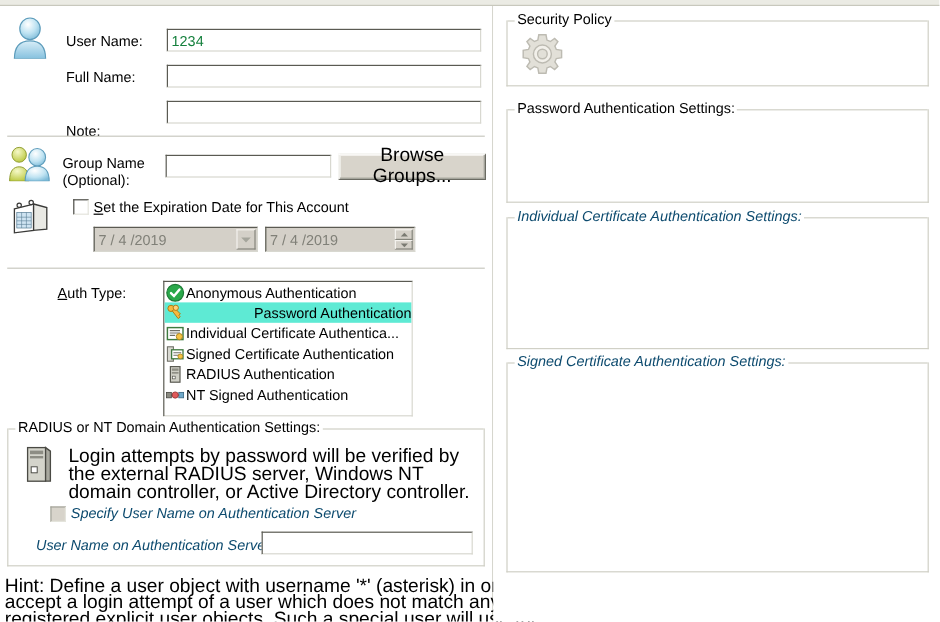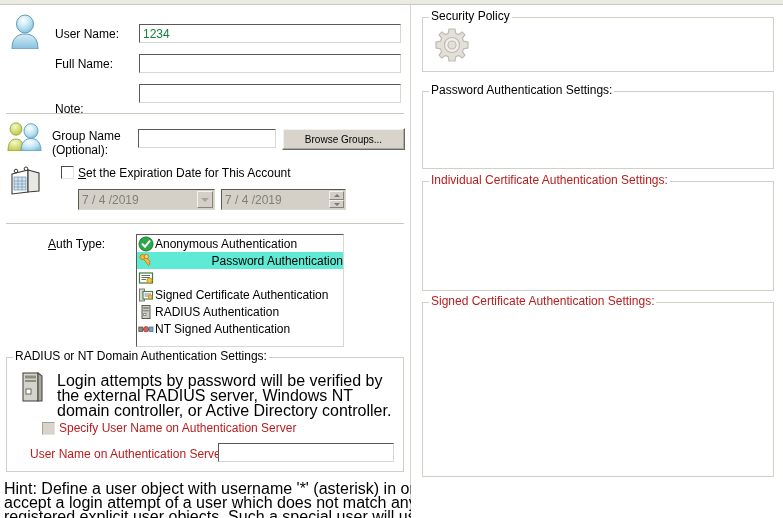--- a/index.html
+++ b/index.html
@@ -17,42 +17,42 @@
   .topstrip{left:0;top:0;width:783px;height:4px;background:#ebebe4;border-bottom:1px solid #c8c8bd;}
 
   
   .leftpane{left:0;top:5px;width:410px;height:513px;background:#fff;}
   .rightpane{left:411px;top:5px;width:372px;height:513px;background:#fff;}
   .vdivider{left:410px;top:5px;width:1px;height:513px;background:#d6d6ce;}
 
   
   .lbl{font-size:12px;color:#000;white-space:nowrap;}
   .lbl u{text-decoration:underline;}
-  .dis{color:#b91c1c;}
+  .dis{color:#0c4a6e;font-style:italic;}
   .r{}
 
   
   .inp{
     box-sizing:border-box;background:#fff;
     border:1px solid #7b7b70;
     border-top-color:#5a5a52;border-left-color:#5a5a52;
     border-right-color:#d8d8d0;border-bottom-color:#d8d8d0;
     font-family:"Liberation Sans","DejaVu Sans",sans-serif;font-size:12px;
     padding:1px 3px;color:#15803d;outline:none;
   }
   .inp.gray{background:#d4d0c8;color:#808078;}
 
   
   .btn{
     box-sizing:border-box;background:#d8d4cb;
     border:1px solid #ffffff;
     border-right-color:#6b6b63;border-bottom-color:#6b6b63;
     box-shadow:inset -1px -1px 0 #a9a9a0, inset 1px 1px 0 #f2f0ec;
-    font-family:"Liberation Sans","DejaVu Sans",sans-serif;font-size:10px;
-    color:#000;cursor:default;
+    font-family:"Liberation Sans","DejaVu Sans",sans-serif;font-size:16px;
+    color:#000;text-align:center;cursor:default;
     display:flex;align-items:center;justify-content:center;
   }
 
   
   .grp{box-sizing:border-box;border:1px solid #d0d0c6;border-top:none;}
   .gline-l{position:absolute;top:0;left:0;height:1px;background:#d0d0c6;}
   .gline-r{position:absolute;top:0;right:0;height:1px;background:#d0d0c6;}
   .gtitle{position:absolute;top:-8px;font-size:12px;background:#fff;padding:0 2px;white-space:nowrap;}
 
   
@@ -221,20 +221,21 @@
           <svg width="16" height="16" viewBox="0 0 16 16">
               <rect x="1.5" y="3" width="13" height="10" fill="#fff" stroke="#3f7a3f" stroke-width="1.2"></rect>
               <g stroke="#6f6f66" stroke-width="1">
                 <line x1="3.5" y1="5.5" x2="12" y2="5.5"></line>
                 <line x1="3.5" y1="7.5" x2="12" y2="7.5"></line>
                 <line x1="3.5" y1="9.5" x2="8" y2="9.5"></line>
               </g>
               <circle cx="11.5" cy="10.5" r="2.6" fill="#f5c242" stroke="#a9851f" stroke-width="0.8"></circle>
             </svg>
         </span>
+        <span>Individual Certificate Authentica...</span>
       </div>
       <div class="lrow">
         <span class="lico">
           <svg width="16" height="16" viewBox="0 0 16 16">
               <rect x="1.5" y="2" width="5" height="12" fill="#d9d9d2" stroke="#6f6f66" stroke-width="0.9"></rect>
               <rect x="5" y="4.5" width="9.5" height="7.5" fill="#fff" stroke="#3f7a3f" stroke-width="1.1"></rect>
               <line x1="6.5" y1="7" x2="13" y2="7" stroke="#6f6f66" stroke-width="0.9"></line>
               <line x1="6.5" y1="9" x2="11" y2="9" stroke="#6f6f66" stroke-width="0.9"></line>
               <circle cx="12.3" cy="10" r="2" fill="#f5c242" stroke="#a9851f" stroke-width="0.7"></circle>
             </svg>

